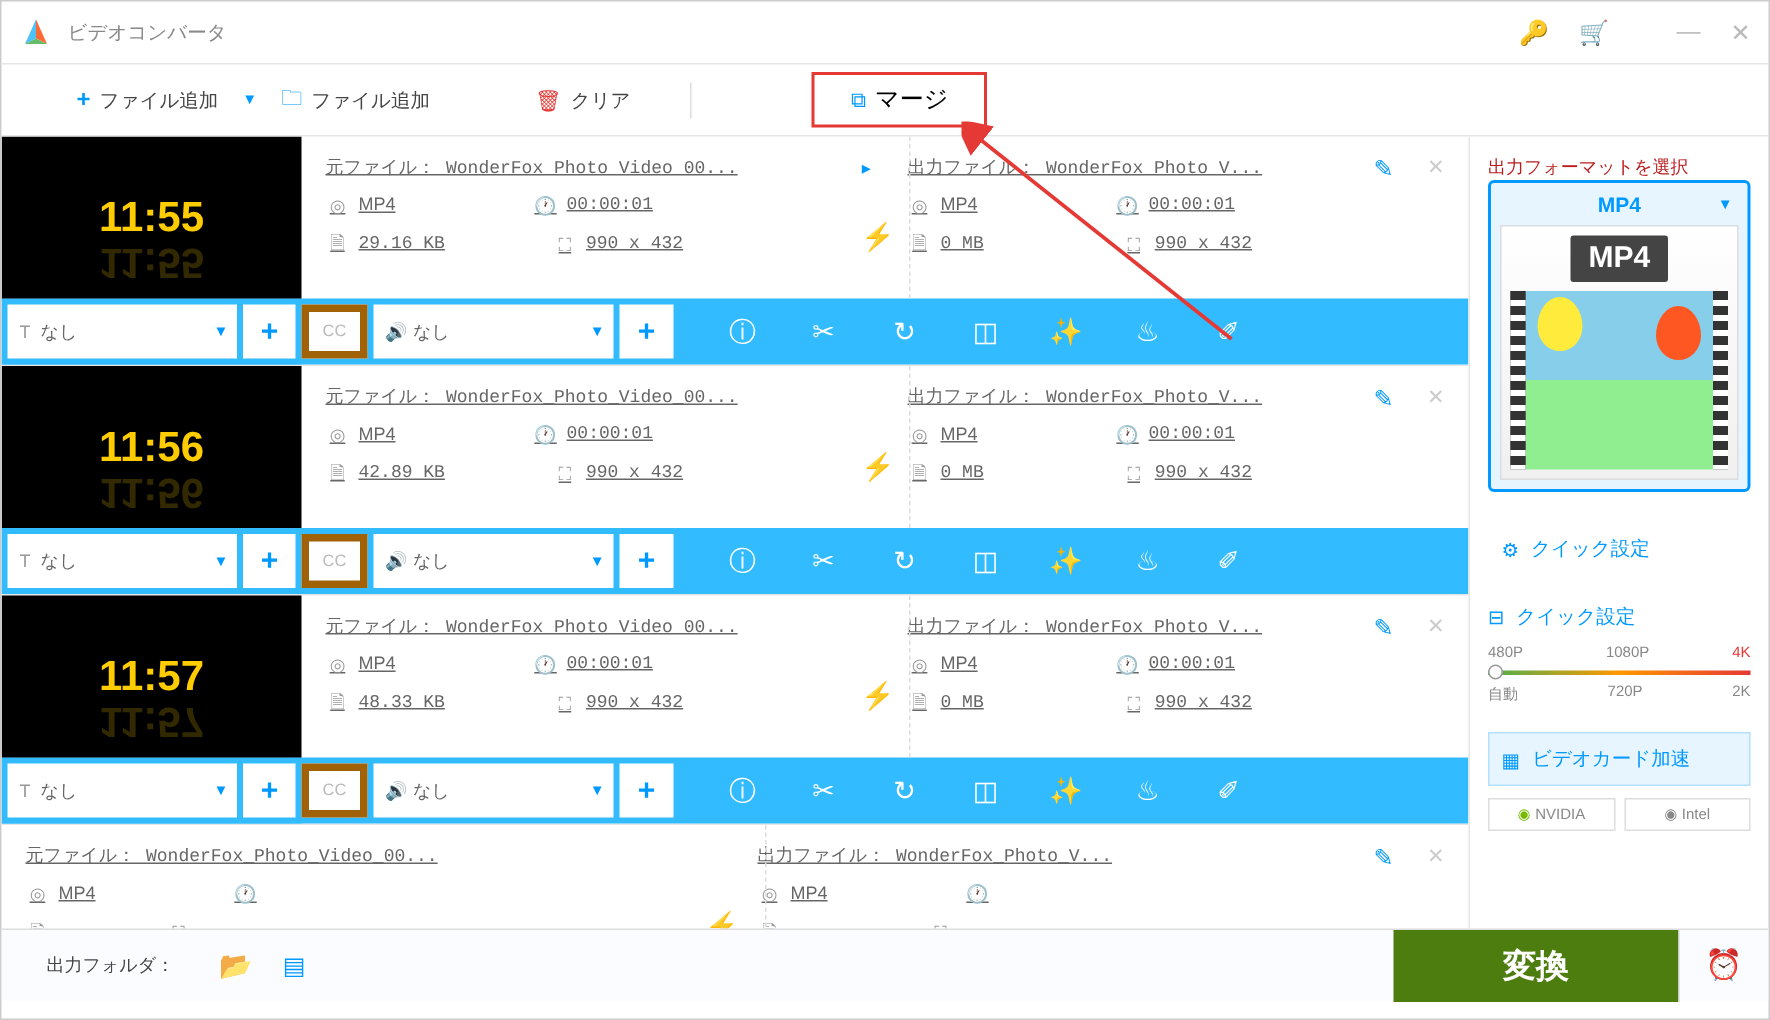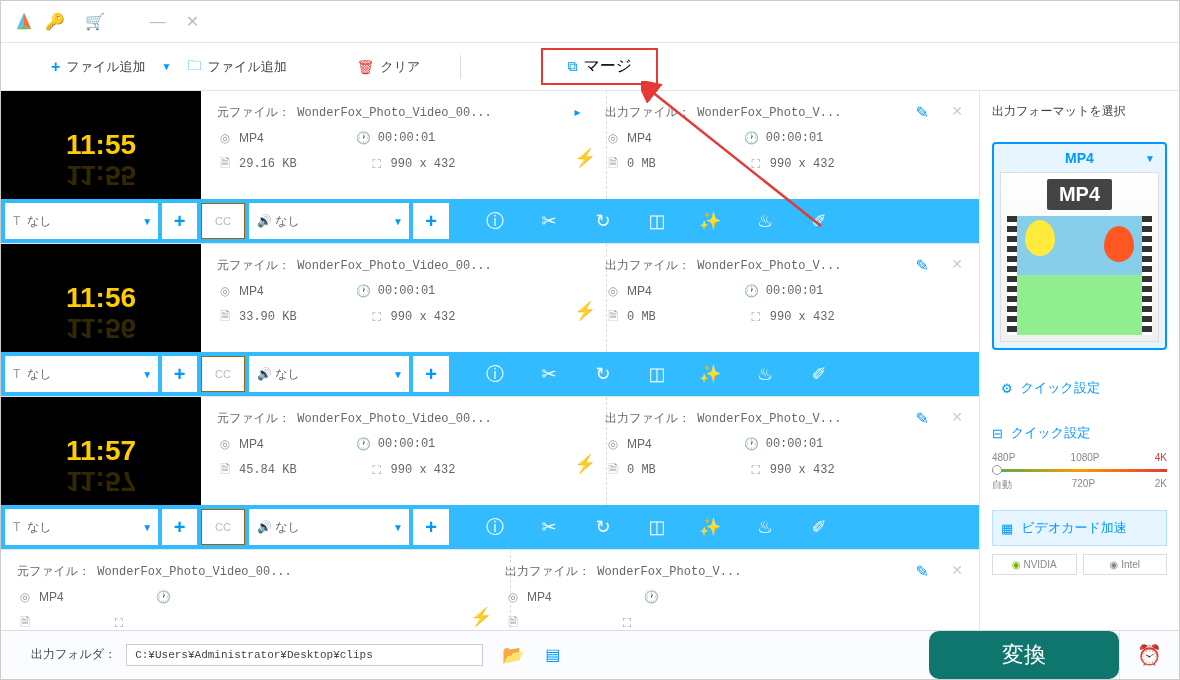--- a/index.html
+++ b/index.html
@@ -33,43 +33,43 @@
 
 .file-item { display: flex; flex-direction: column; border-bottom: 1px solid #e5e5e5; }
 .item-top { display: flex; height: 108px; }
 .thumb { width: 200px; background: #000; display: flex; align-items: center; justify-content: center; position: relative; }
 .thumb .time { color: #ffcc00; font-size: 28px; font-weight: bold; font-family: 'Arial', sans-serif; }
 .thumb .reflection { position: absolute; bottom: 8px; color: #ffcc00; opacity: 0.2; transform: scaleY(-1); font-size: 28px; font-weight: bold; }
 
 .info-cols { flex: 1; display: flex; padding: 12px 16px; position: relative; }
 .col { flex: 1; display: flex; flex-direction: column; gap: 8px; font-size: 12px; color: #666; }
 .col.right { margin-left: 30px; }
-.info-row { display: flex; align-items: center; gap: 6px; height: 18px; }
+.info-row { display: flex; gap: 6px; height: 18px; text-decoration: underline; }
 .info-label { font-family: 'Courier New', monospace; }
 .info-icon { width: 16px; height: 16px; display: inline-flex; align-items: center; justify-content: center; color: #999; }
 .bolt { color: #ff9800; font-size: 18px; position: absolute; left: 48%; top: 56px; }
 .center-hover { position: absolute; left: 48%; top: 14px; color: #0099ff; font-size: 12px; }
 .edit-icon { color: #0099ff; position: absolute; right: 50px; top: 12px; cursor: pointer; }
 .close-icon { color: #ccc; position: absolute; right: 16px; top: 12px; cursor: pointer; font-size: 14px; }
 
 
 .action-bar { display: flex; align-items: center; height: 44px; background: #33bbff; }
 .action-left { width: 200px; display: flex; gap: 4px; padding: 4px; background: #33bbff; }
 .dropdown { background: #fff; display: flex; align-items: center; padding: 0 8px; height: 36px; font-size: 12px; color: #666; position: relative; }
 .dropdown .dd-arrow { color: #0099ff; position: absolute; right: 6px; font-size: 10px; }
 .dd-1 { width: 158px; }
 .sq-btn { width: 36px; height: 36px; background: #fff; display: flex; align-items: center; justify-content: center; color: #0099ff; font-size: 20px; font-weight: bold; }
 .action-mid { display: flex; gap: 4px; padding: 4px 4px 4px 0; }
-.cc-btn { width: 44px; height: 36px; background: #fff; display: flex; align-items: center; justify-content: center; color: #bbb; font-size: 11px; border: 1px solid #a16207; }
+.cc-btn { width: 44px; height: 36px; background: #fff; display: flex; align-items: center; justify-content: center; color: #bbb; font-size: 11px; border: 5px solid #a16207; }
 .dd-2 { width: 160px; }
 .action-icons { flex: 1; display: flex; align-items: center; justify-content: flex-start; gap: 30px; padding-left: 30px; }
 .action-icons .ai { width: 24px; height: 24px; display: flex; align-items: center; justify-content: center; color: #fff; font-size: 18px; cursor: pointer; }
 
 
-.right-panel .rp-title { font-size: 12px; color: #404040; margin-bottom: 22px; }
+.right-panel .rp-title { font-size: 12px; color: #b91c1c; margin-bottom: 0; }
 .format-box { border: 2px solid #0099ff; border-radius: 4px; padding: 6px; background: #e6f5ff; }
 .format-header { display: flex; align-items: center; justify-content: center; position: relative; color: #0099ff; font-size: 14px; font-weight: bold; margin-bottom: 6px; }
 .format-header .dd-arrow { position: absolute; right: 4px; font-size: 10px; }
 .format-thumb { width: 100%; height: 170px; background: linear-gradient(#fff, #f0f0f0); border: 1px solid #ddd; display: flex; flex-direction: column; align-items: center; padding: 6px; }
 .format-thumb .mp4-badge { background: #444; color: #fff; font-weight: bold; font-size: 20px; padding: 4px 12px; border-radius: 2px; margin-bottom: 6px; }
 .format-thumb .film { width: 100%; flex: 1; background: linear-gradient(180deg,#87ceeb 50%,#90ee90 50%); position: relative; border-left: 10px solid #333; border-right: 10px solid #333; }
 .format-thumb .film::before, .format-thumb .film::after { content:''; position: absolute; top:0; bottom:0; width:10px; background: repeating-linear-gradient(#333 0 6px,#fff 6px 10px); }
 .format-thumb .film::before { left:-10px; } .format-thumb .film::after { right:-10px; }
 .balloon { position: absolute; width: 30px; height: 36px; border-radius: 50% 50% 50% 50% / 55% 55% 45% 45%; }
 .b1 { background:#ffeb3b; left:8px; top:4px; }
@@ -82,43 +82,44 @@
 .qs-labels.top span:last-child { color: #e53935; }
 .qs-track { height: 3px; background: linear-gradient(90deg, #4caf50 0%, #ff9800 50%, #e53935 100%); margin: 6px 0; position: relative; }
 .qs-thumb { position: absolute; left: 0; top: -4px; width: 10px; height: 10px; background: #fff; border: 1px solid #999; border-radius: 50%; }
 
 .gpu-btn { display: flex; align-items: center; gap: 8px; padding: 8px; background: #e6f5ff; color: #0099ff; font-size: 13px; margin-top: 18px; border: 1px solid #b3e0ff; cursor: pointer; }
 .gpu-logos { display: flex; gap: 6px; margin-top: 8px; }
 .gpu-logo { flex: 1; border: 1px solid #ddd; padding: 4px; font-size: 10px; display: flex; align-items: center; justify-content: center; gap: 3px; color: #888; }
 .nv { color: #76b900; }
 
 
-.footer { position: absolute; bottom: 1px; left: 0; right: 0; height: 48px; display: flex; align-items: center; border-top: 1px solid #ddd; background: #fafcff; }
+.footer { position: absolute; bottom: 12px; left: 0; right: 0; height: 48px; display: flex; align-items: center; border-top: 1px solid #ddd; background: #fafcff; }
 .footer .out-label { font-size: 12px; color: #444; margin: 0 10px 0 30px; }
 .footer .out-path { flex: 1; max-width: 640px; border: 1px solid #ccc; padding: 4px 8px; font-size: 11px; font-family: 'Courier New', monospace; color: #444; background: #fff; }
 .footer .folder-open { color: #0099ff; font-size: 18px; margin: 0 20px; cursor: pointer; }
 .footer .filter-icon { color: #0099ff; font-size: 16px; margin-right: 30px; cursor: pointer; }
-.convert-btn { height: 48px; width: 190px; background: #0f766e; color: #fff; font-size: 22px; font-weight: normal; display: flex; align-items: center; justify-content: center; cursor: pointer; border-radius: 10px; }
+.convert-btn { height: 48px; width: 190px; background: #4d7c0f; color: #fff; font-size: 22px; font-weight: bold; display: flex; align-items: center; justify-content: center; cursor: pointer; }
 .alarm-icon { width: 60px; display: flex; align-items: center; justify-content: center; color: #0099ff; font-size: 20px; border-left: 1px solid #e5e5e5; height: 48px; cursor: pointer; }
 
 
 .arrow-annot { position: absolute; left: 640px; top: 80px; width: 200px; height: 150px; pointer-events: none; }
 
 
 .wavy { position: absolute; left: 52%; top: 0; bottom: 0; width: 1px; border-left: 1px dashed #ddd; }
 </style>
 </head>
 <body>
 
 <div class="title-bar">
   <svg class="logo" viewBox="0 0 24 24">
       <path fill="#ff6b35" d="M12 2 L20 20 L12 16 Z"></path>
       <path fill="#4fc3f7" d="M12 2 L4 20 L12 16 Z"></path>
       <path fill="#66bb6a" d="M4 20 L20 20 L12 16 Z"></path>
     </svg>
+  <span class="title">ビデオコンバータ</span>
   <div class="win-controls">
     <span class="key-icon">🔑</span>
     <span class="cart-icon">🛒</span>
     <span>—</span>
     <span>✕</span>
   </div>
 </div>
 
 <div class="toolbar">
   <div class="tb-btn">
@@ -232,21 +233,21 @@
               </div>
           <div class="info-row">
                 <span class="info-icon">◎</span>
                 <span>MP4</span>
                 <span style="width:80px"></span>
                 <span class="info-icon">🕐</span>
                 <span class="info-label">00:00:01</span>
               </div>
           <div class="info-row">
                 <span class="info-icon">🗎</span>
-                <span class="info-label">33.90 KB</span>
+                <span class="info-label">42.89 KB</span>
                 <span style="width:60px"></span>
                 <span class="info-icon">⛶</span>
                 <span class="info-label">990 x 432</span>
               </div>
         </div>
         <span class="bolt">⚡</span>
         <div class="col right">
           <div class="info-row">
                 <span class="info-label">出力ファイル： WonderFox_Photo_V...</span>
               </div>
@@ -305,21 +306,21 @@
               </div>
           <div class="info-row">
                 <span class="info-icon">◎</span>
                 <span>MP4</span>
                 <span style="width:80px"></span>
                 <span class="info-icon">🕐</span>
                 <span class="info-label">00:00:01</span>
               </div>
           <div class="info-row">
                 <span class="info-icon">🗎</span>
-                <span class="info-label">45.84 KB</span>
+                <span class="info-label">48.33 KB</span>
                 <span style="width:60px"></span>
                 <span class="info-icon">⛶</span>
                 <span class="info-label">990 x 432</span>
               </div>
         </div>
         <span class="bolt">⚡</span>
         <div class="col right">
           <div class="info-row">
                 <span class="info-label">出力ファイル： WonderFox_Photo_V...</span>
               </div>
@@ -464,21 +465,20 @@
       <div class="gpu-logo">
           <span>◉</span>
           <span>Intel</span>
         </div>
     </div>
   </div>
 </div>
 
 <div class="footer">
   <span class="out-label">出力フォルダ：</span>
-  <input class="out-path" value="C:¥Users¥Administrator¥Desktop¥clips" style="">
   <span class="folder-open">📂</span>
   <span class="filter-icon">▤</span>
   <div style="flex:1"></div>
   <div class="convert-btn">変換</div>
   <div class="alarm-icon">⏰</div>
 </div>
 
 <svg class="arrow-annot" viewBox="0 0 200 150">
   <defs>
       <marker id="arrh" markerWidth="10" markerHeight="10" refX="2" refY="5" orient="auto">

